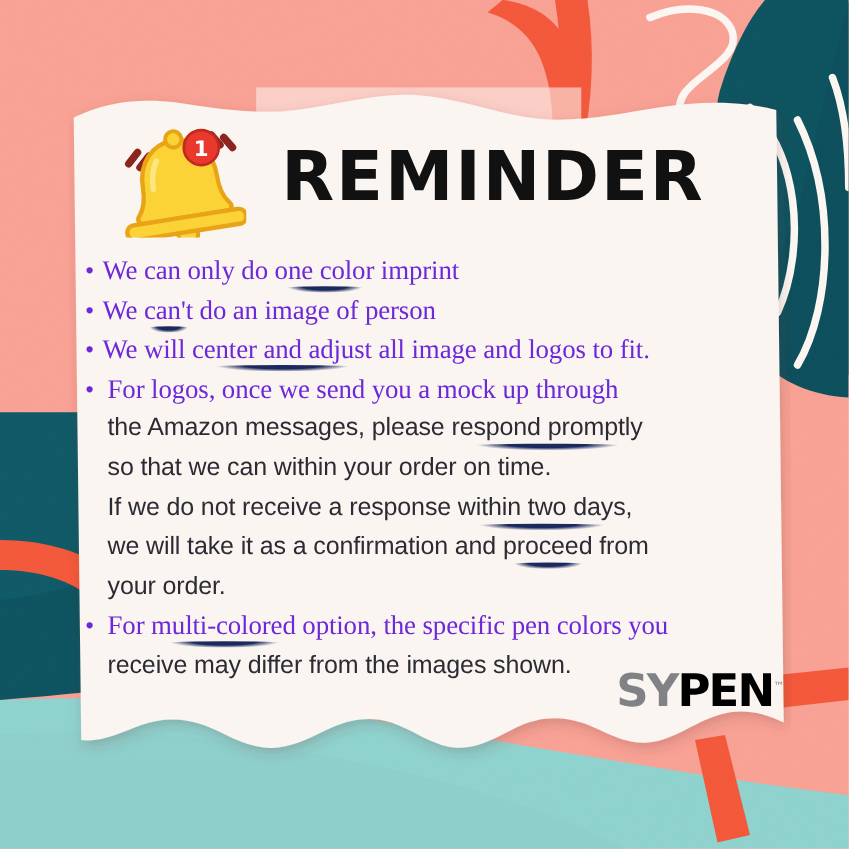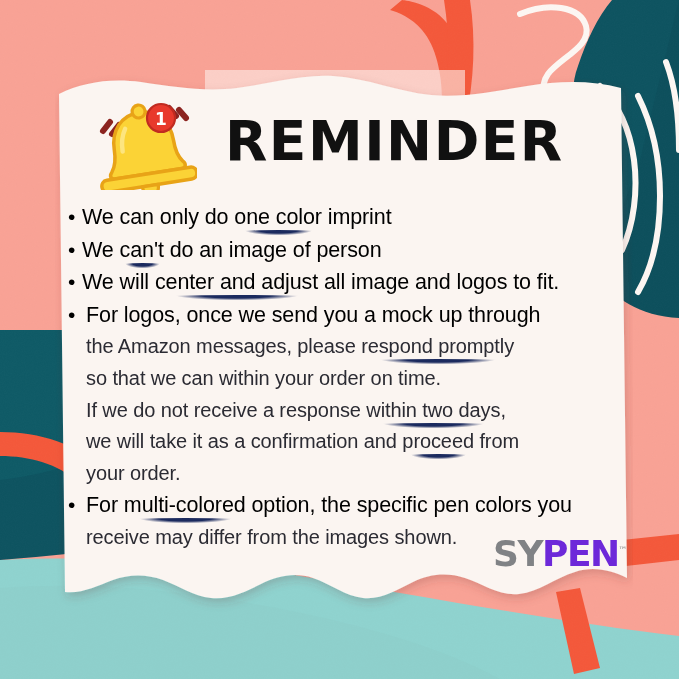--- a/index.html
+++ b/index.html
@@ -79,23 +79,24 @@
     left: 13px;
     top: 143px;
     width: 560px;
     color: #2b2b33;
   }
   .bullet-item {
     position: relative;
     display: block;
     font-size: 21.5px;
     line-height: 31.6px;
-    color: #000000;
+    color: #6d28d9;
     letter-spacing: -0.1px;
     white-space: nowrap;
+    font-family: Liberation Serif, serif;
   }
   .bullet-item .bullet-dot {
     display: inline-block;
     width: 14px;
     text-align: left;
     font-size: 21px;
     line-height: 31.6px;
     vertical-align: baseline;
   }
   .bullet-item .bullet-dot.wide { width: 18px; }
@@ -138,21 +139,21 @@
   }
   #brand-logo .logo-text {
     font-family: "DejaVu Sans", sans-serif;
     font-weight: bold;
     font-size: 36px;
     letter-spacing: -1.5px;
     line-height: 42px;
     white-space: nowrap;
   }
   .logo-sy { color: #808285; margin-left: 23px; }
-  .logo-pen { color: #6d28d9; }
+  .logo-pen { color: #000000; }
   .logo-tm {
     font-size: 9px;
     font-weight: normal;
     vertical-align: super;
     color: #8a8a8a;
     letter-spacing: 0;
   }
 </style>
 </head>
 <body>

